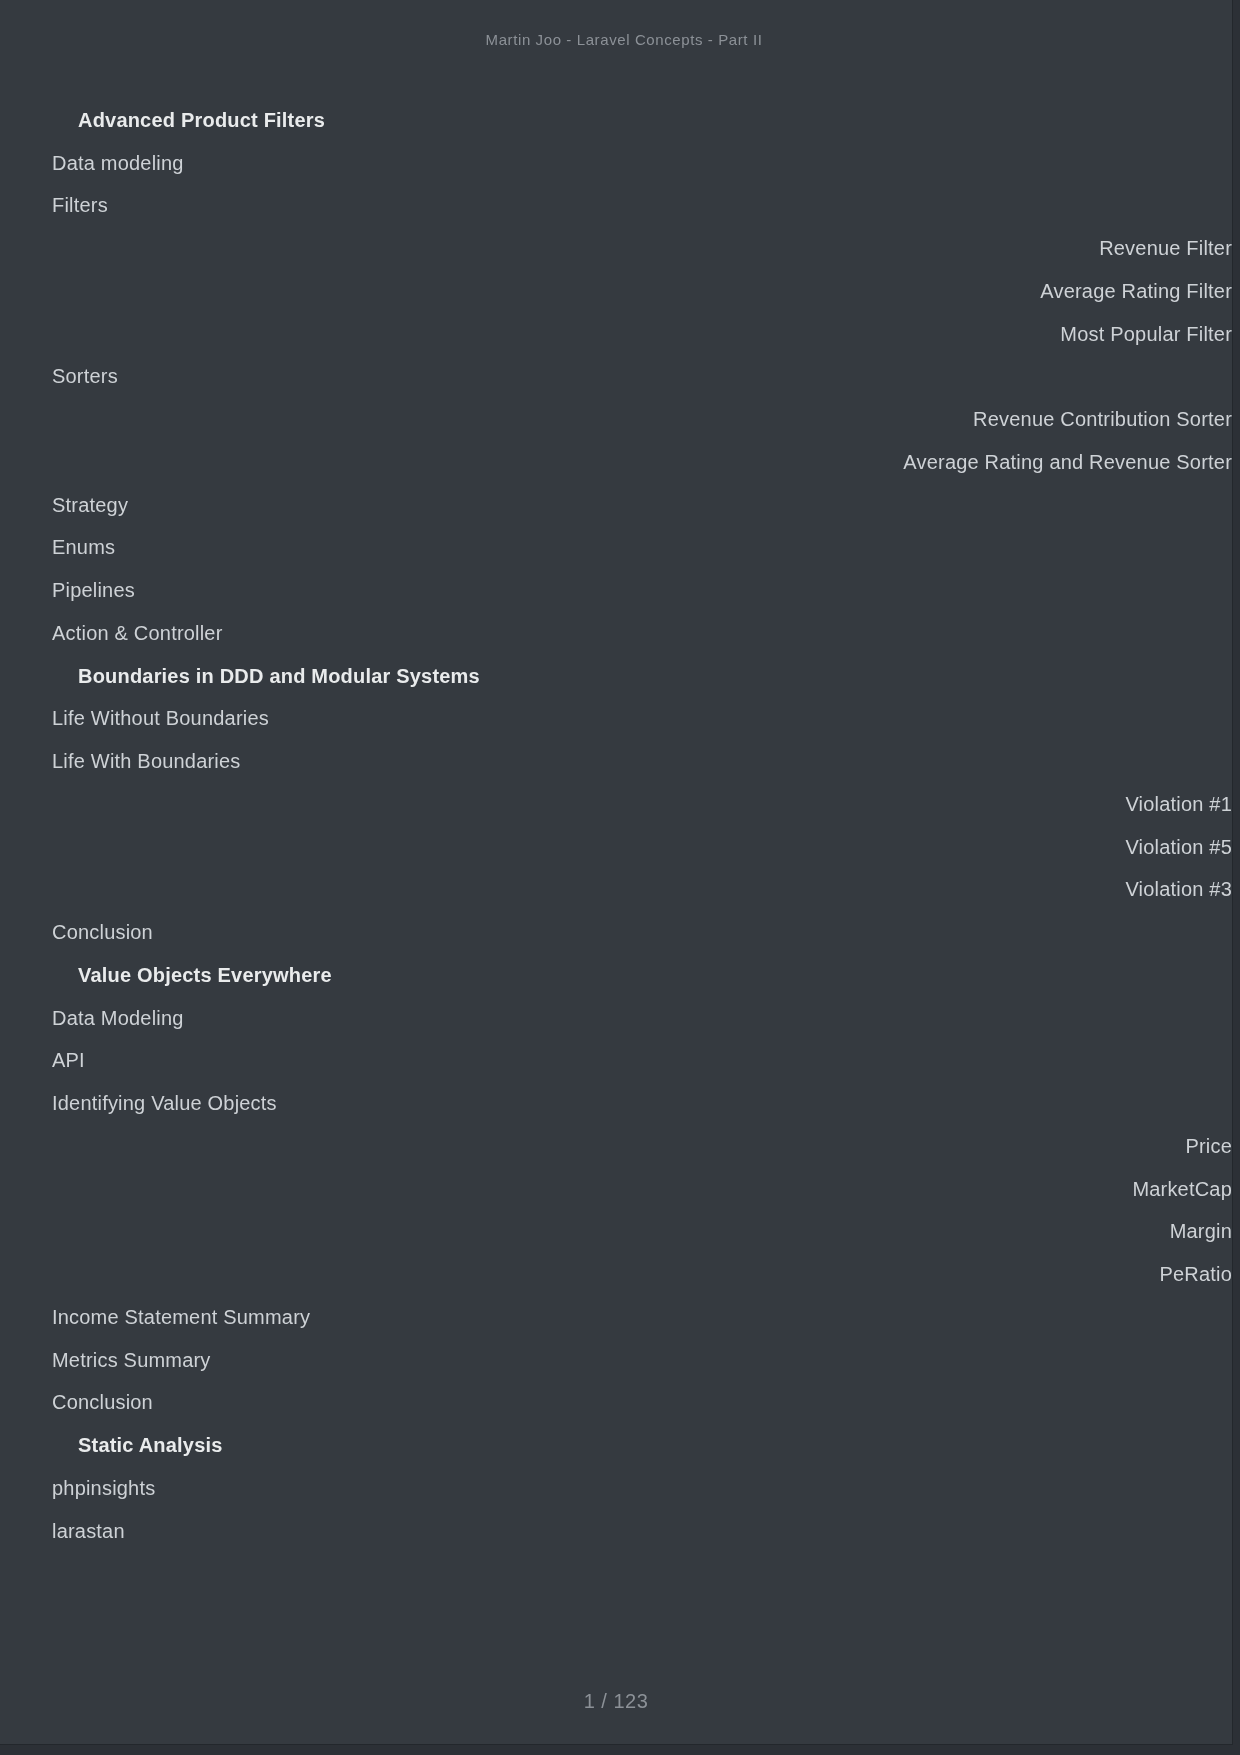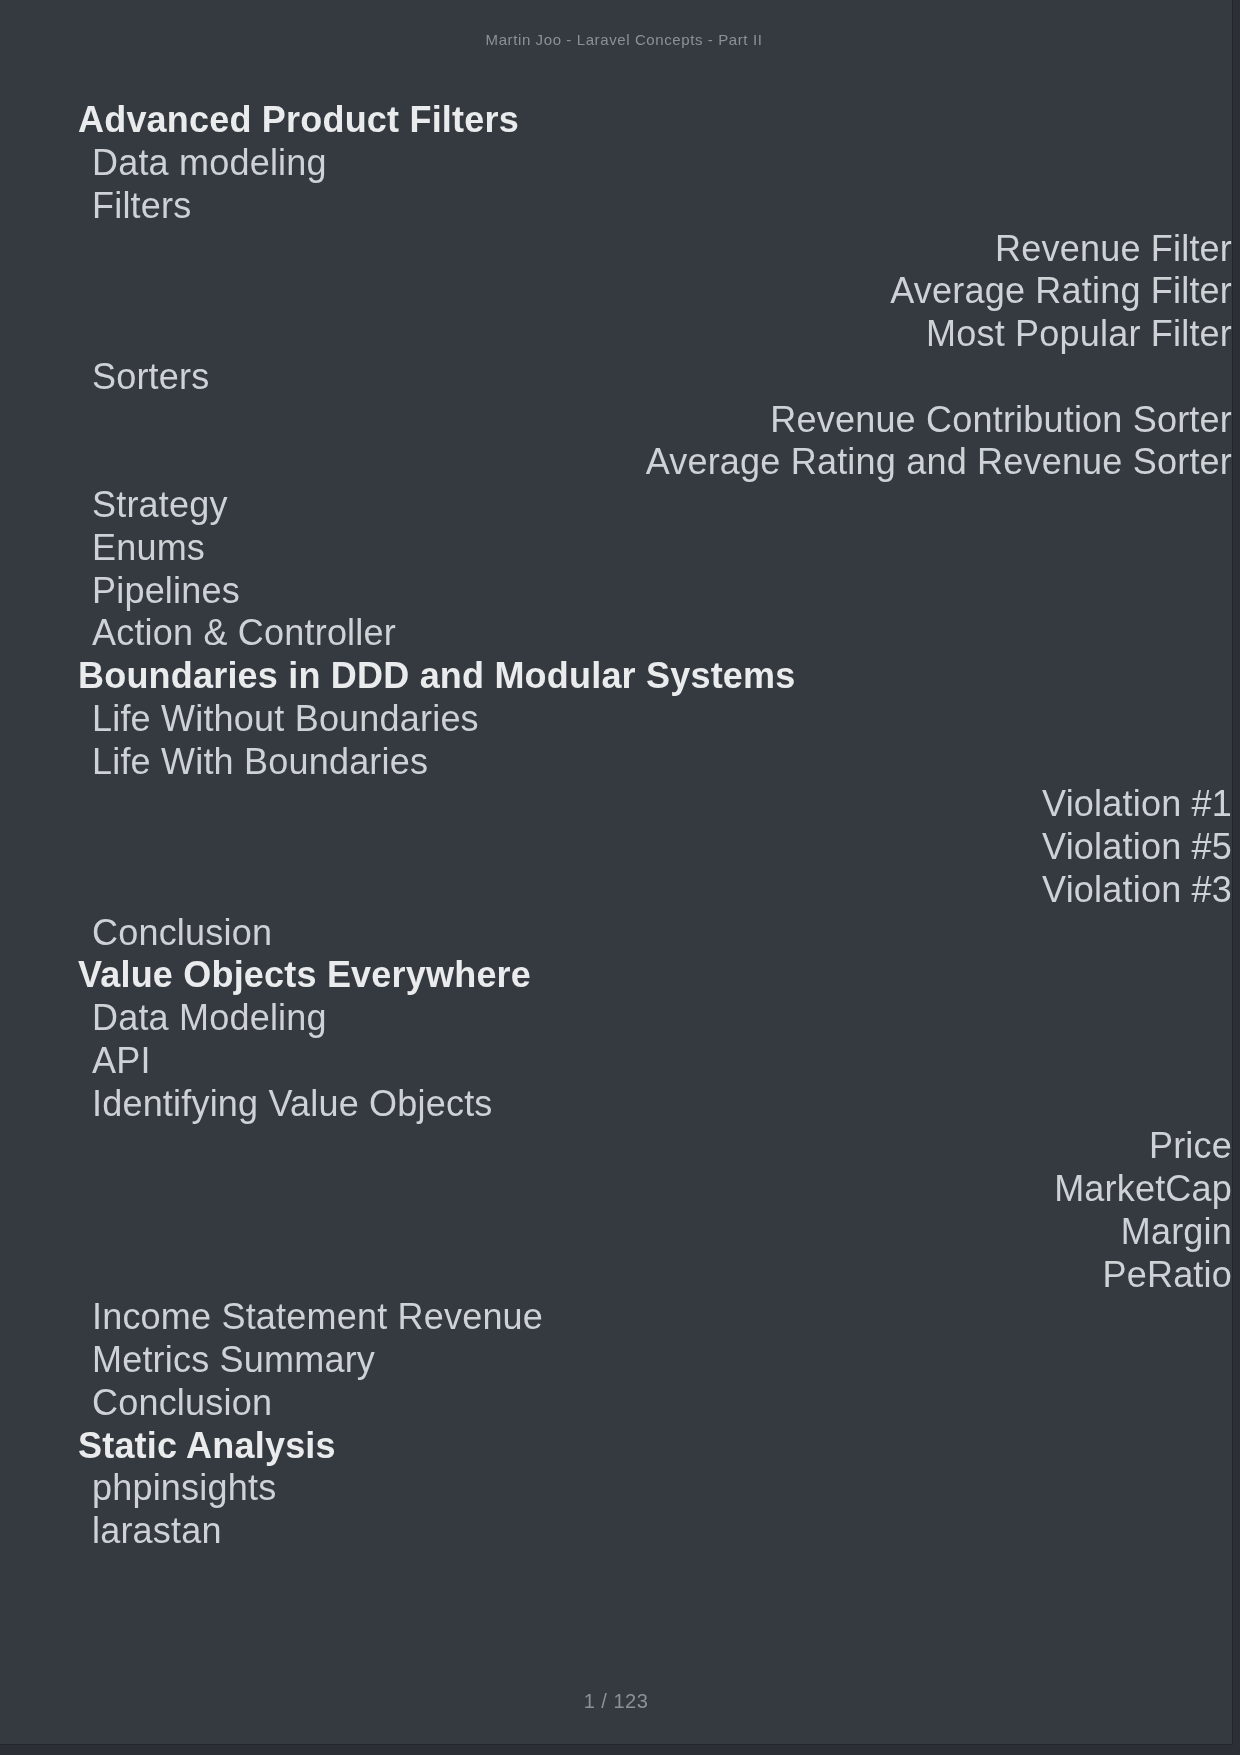--- a/index.html
+++ b/index.html
@@ -41,28 +41,28 @@
   .toc {
     position: absolute;
     top: 99px;
     left: 0;
     right: 0;
   }
   .toc-row {
     height: 42.75px;
     display: flex;
     align-items: center;
-    font-size: 36px;
+    font-size: 20px;
     letter-spacing: 0.2px;
     color: var(--color-item_text);
     cursor: pointer;
   }
   .toc-row .toc-label { white-space: nowrap; }
   .level-0 { padding-left: 78px; }
-  .level-1 { padding-left: 92px; }
+  .level-1 { padding-left: 52px; }
   .level-2 { padding-left: 168px; justify-content: flex-end; }
   .bold {
     font-weight: bold;
     color: var(--color-heading_text);
   }
   .page-footer {
     position: absolute;
     top: 1690px;
     left: 0;
     right: 0;
@@ -157,21 +157,21 @@
       <div class="toc-row level-2">
     <span class="toc-label">MarketCap</span>
   </div>
       <div class="toc-row level-2">
     <span class="toc-label">Margin</span>
   </div>
       <div class="toc-row level-2">
     <span class="toc-label">PeRatio</span>
   </div>
       <div class="toc-row level-1">
-    <span class="toc-label">Income Statement Revenue</span>
+    <span class="toc-label">Income Statement Summary</span>
   </div>
       <div class="toc-row level-1">
     <span class="toc-label">Metrics Summary</span>
   </div>
       <div class="toc-row level-1">
     <span class="toc-label">Conclusion</span>
   </div>
       <div class="toc-row level-0 bold">
     <span class="toc-label">Static Analysis</span>
   </div>

